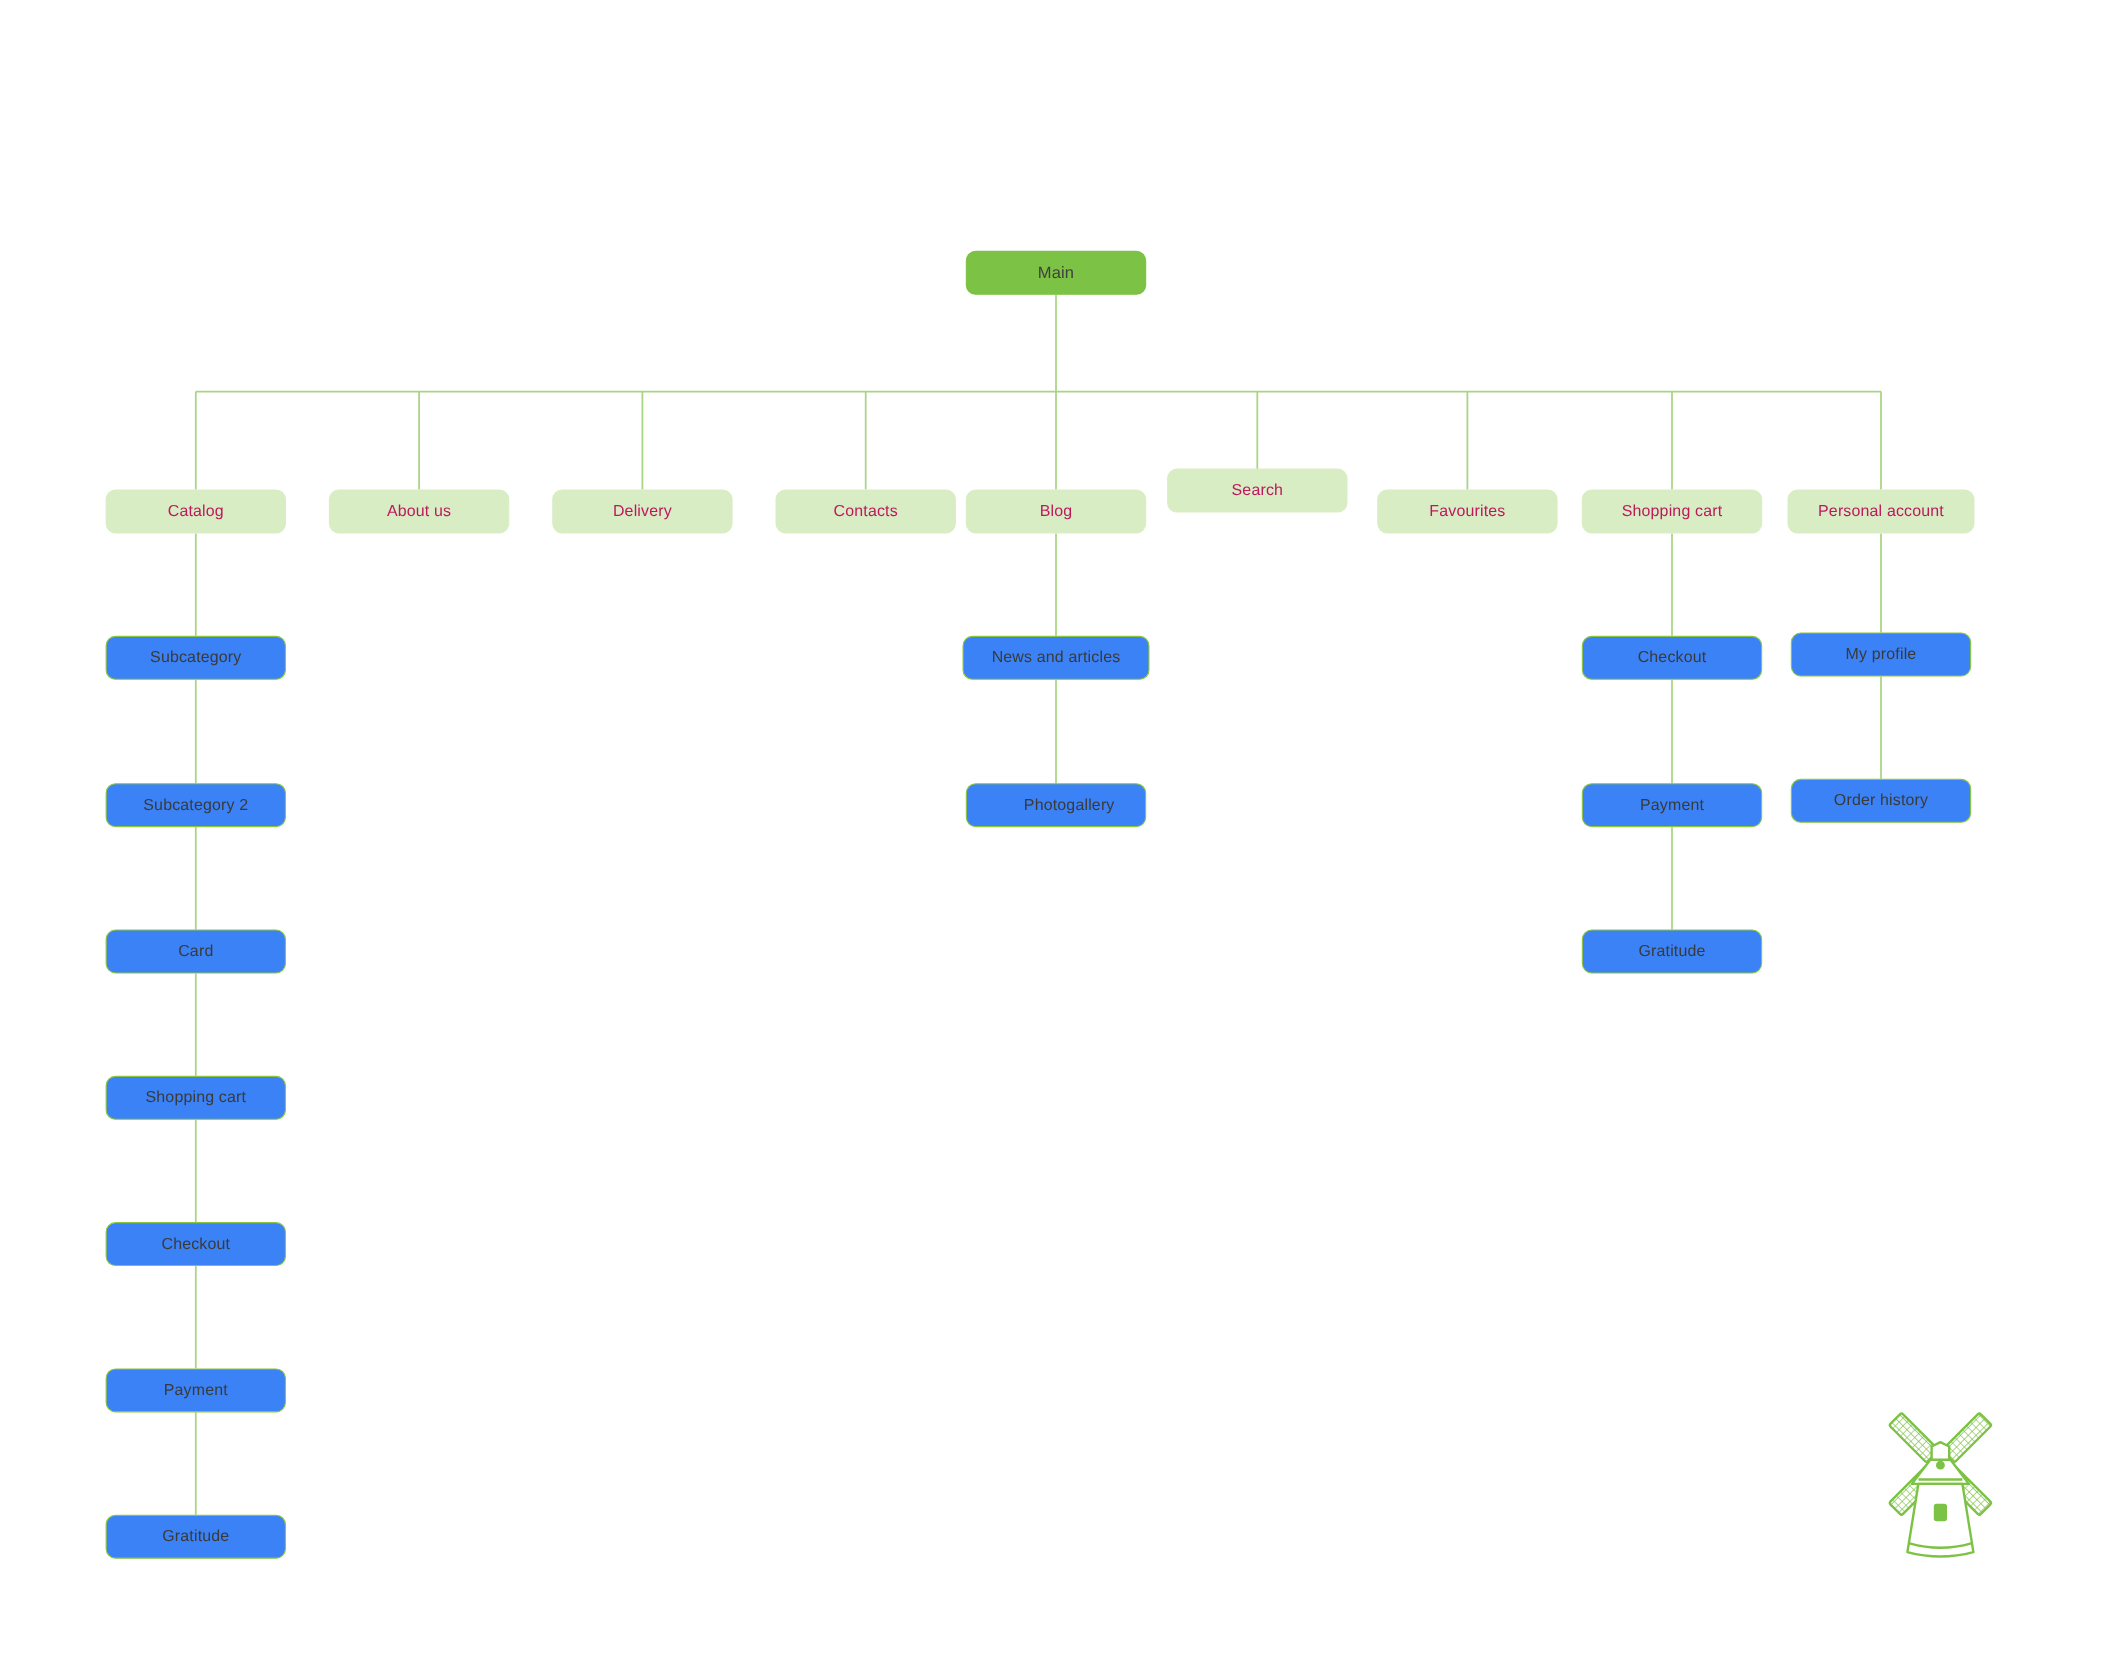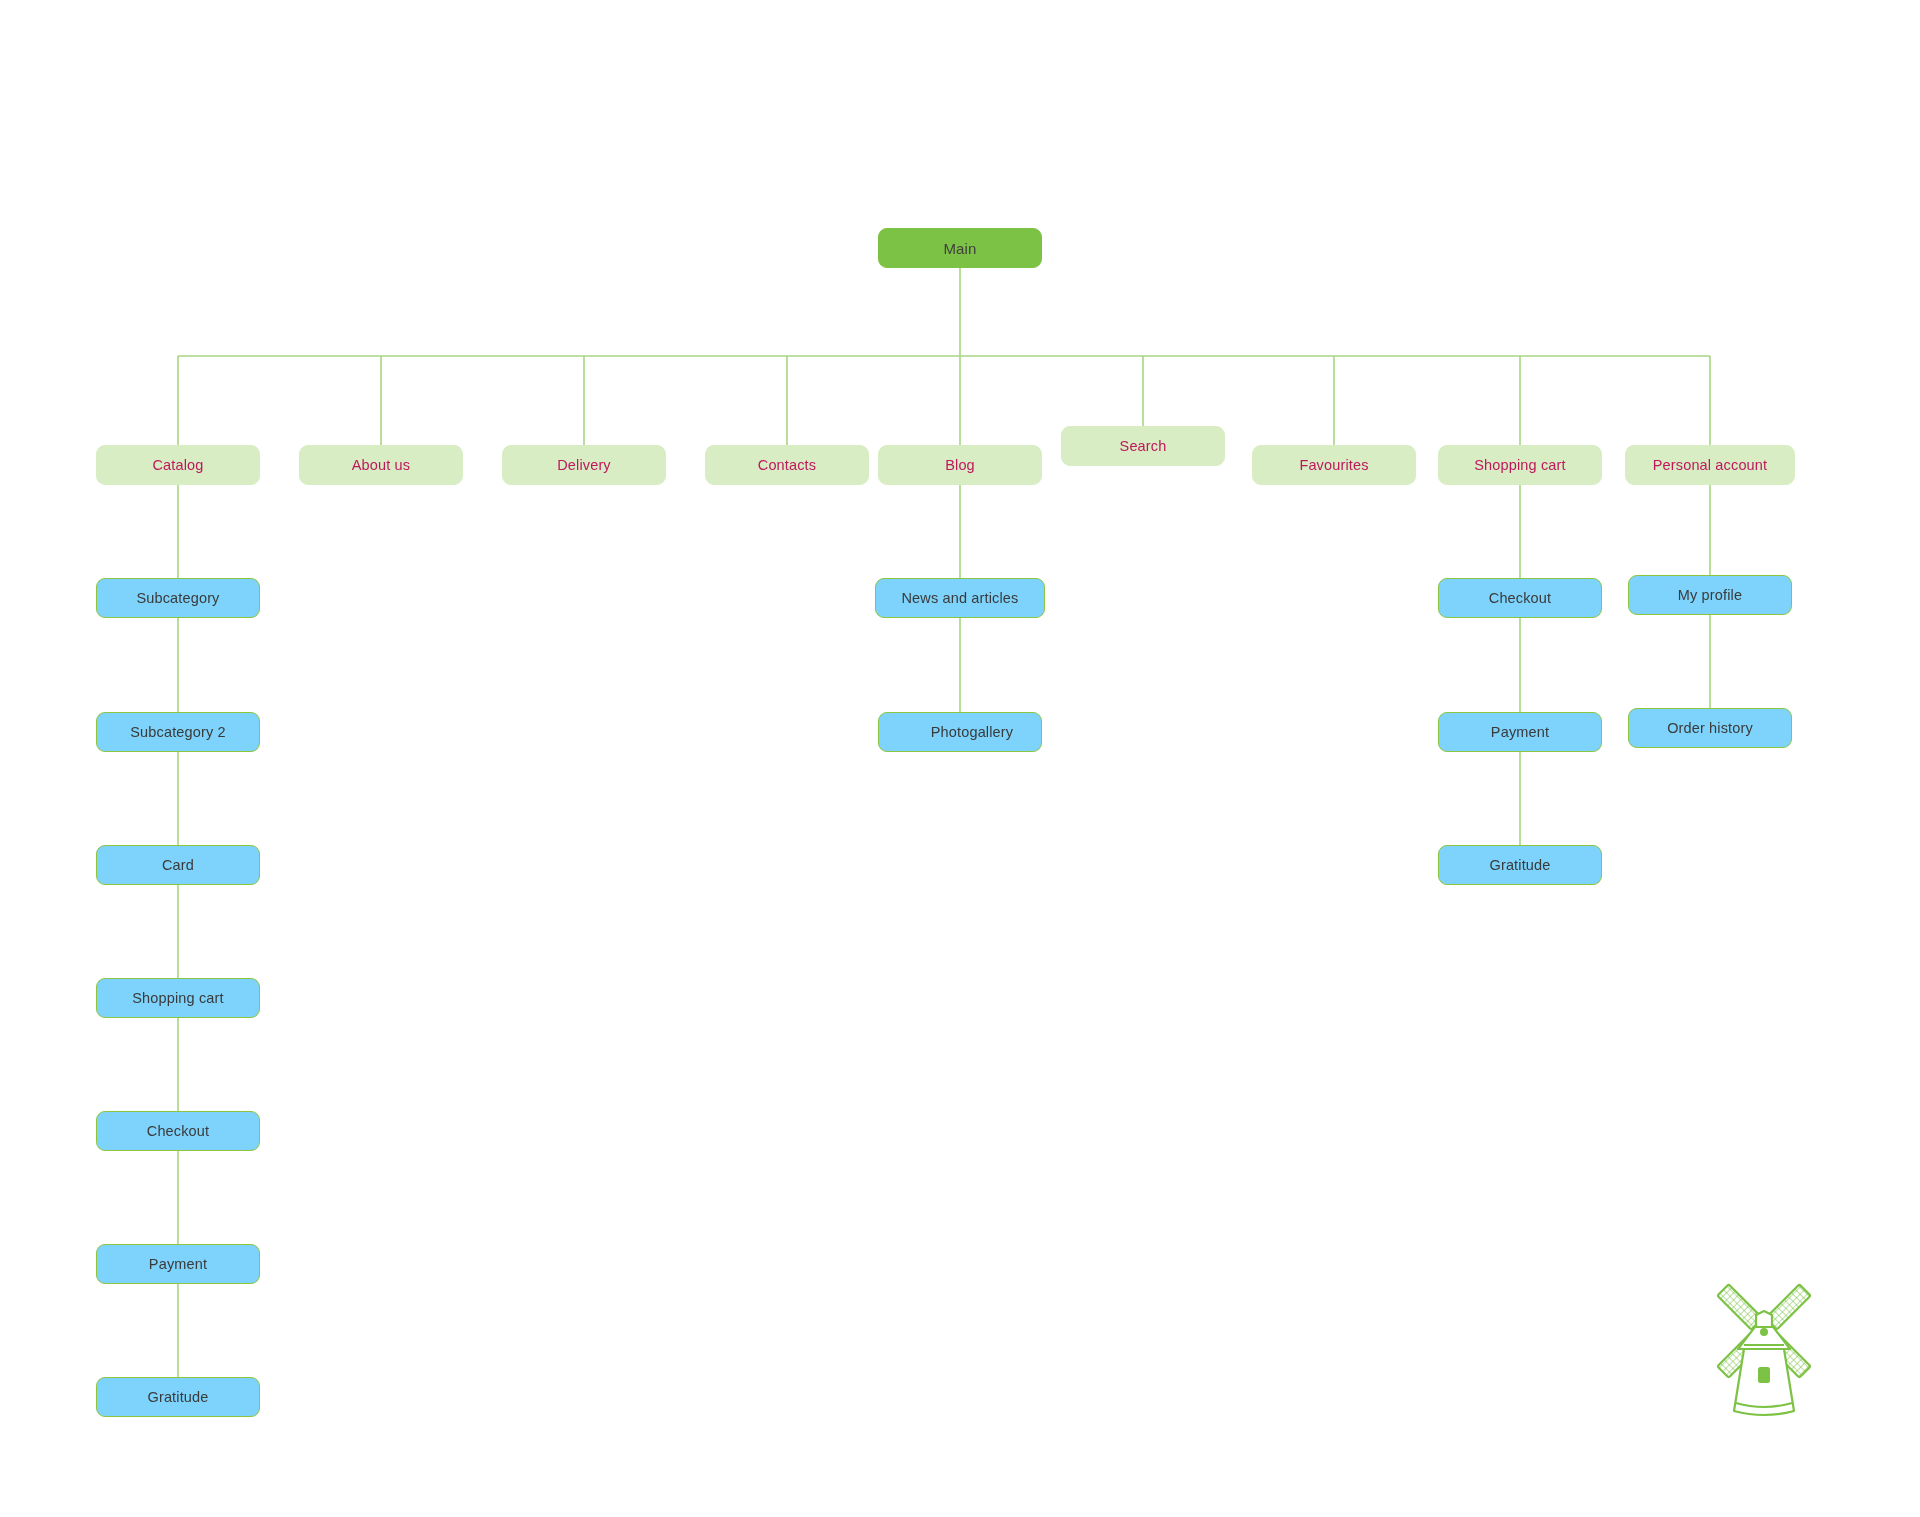--- a/index.html
+++ b/index.html
@@ -88,21 +88,21 @@
     font-size: 15px;
   }
 
   .node.section {
     background: #D9EDC4;
     color: #be185d;
     border: 1px solid #D9EDC4;
   }
 
   .node.leaf {
-    background: #7dd3fc;
+    background: #3b82f6;
     color: #3A3A3A;
     border: 1px solid #8CC63F;
   }
 
   
   .logo {
     position: absolute;
     left: 1700px;
     top: 1275px;
     width: 128px;

